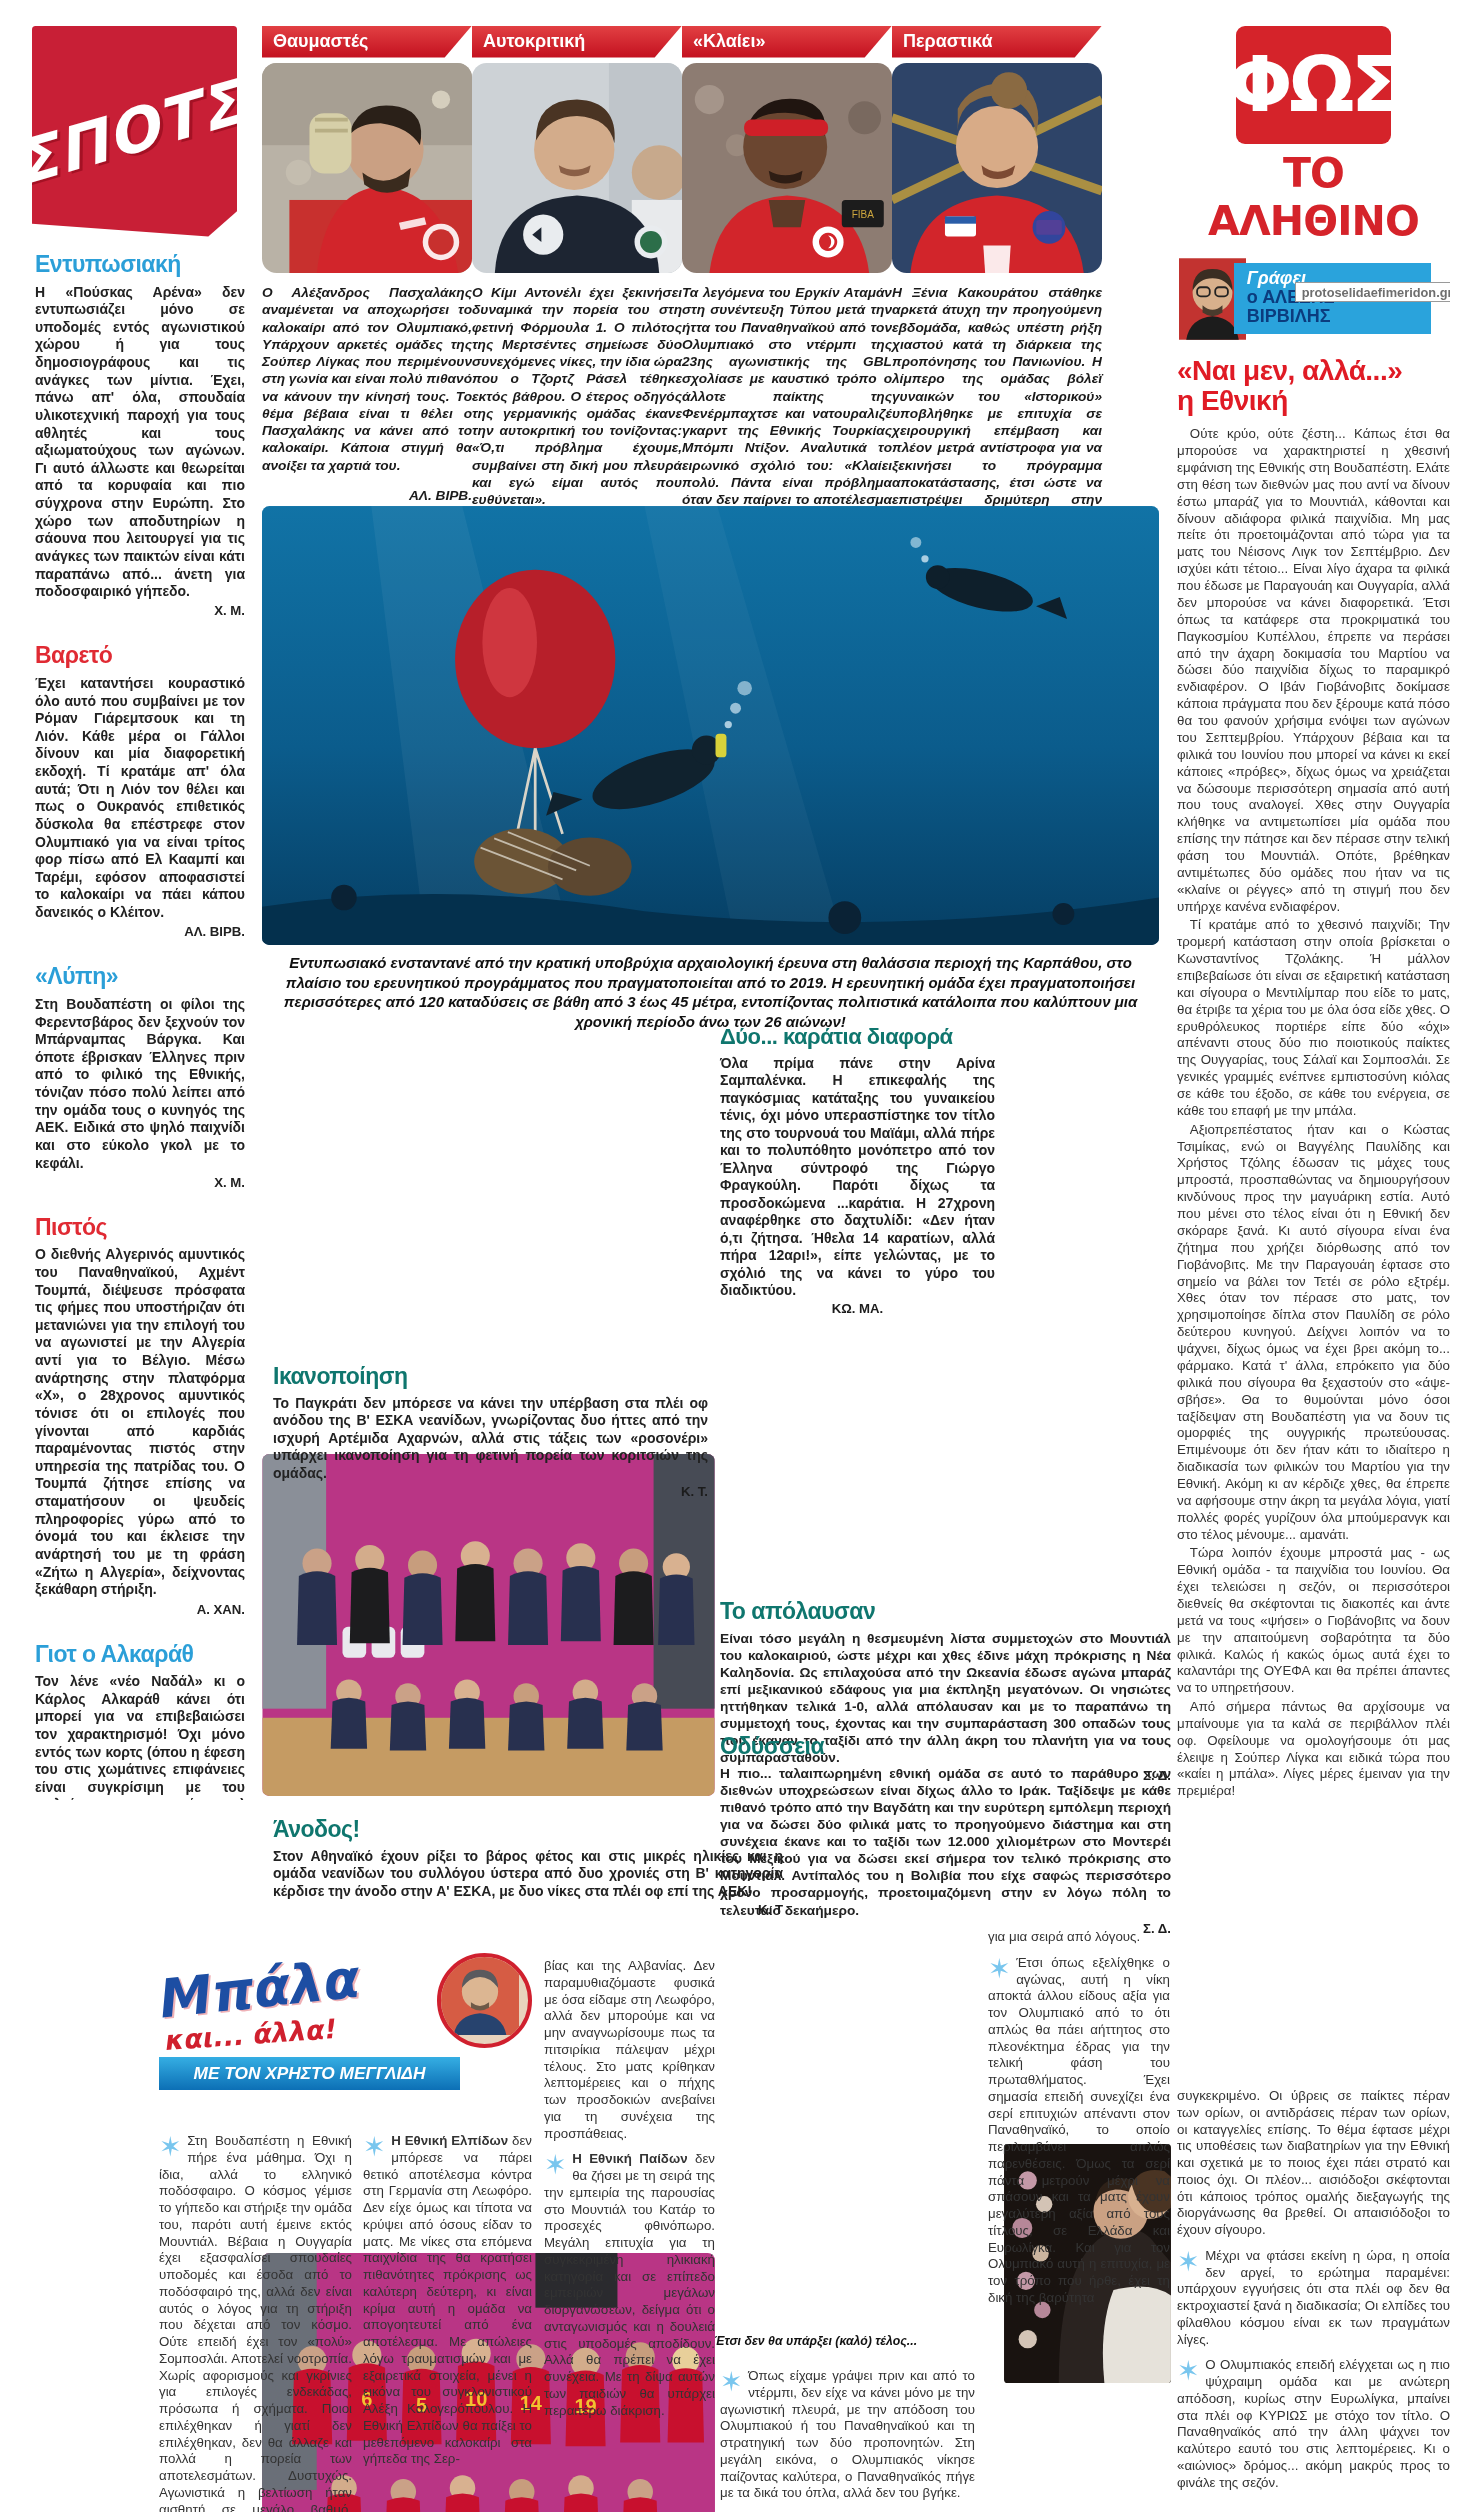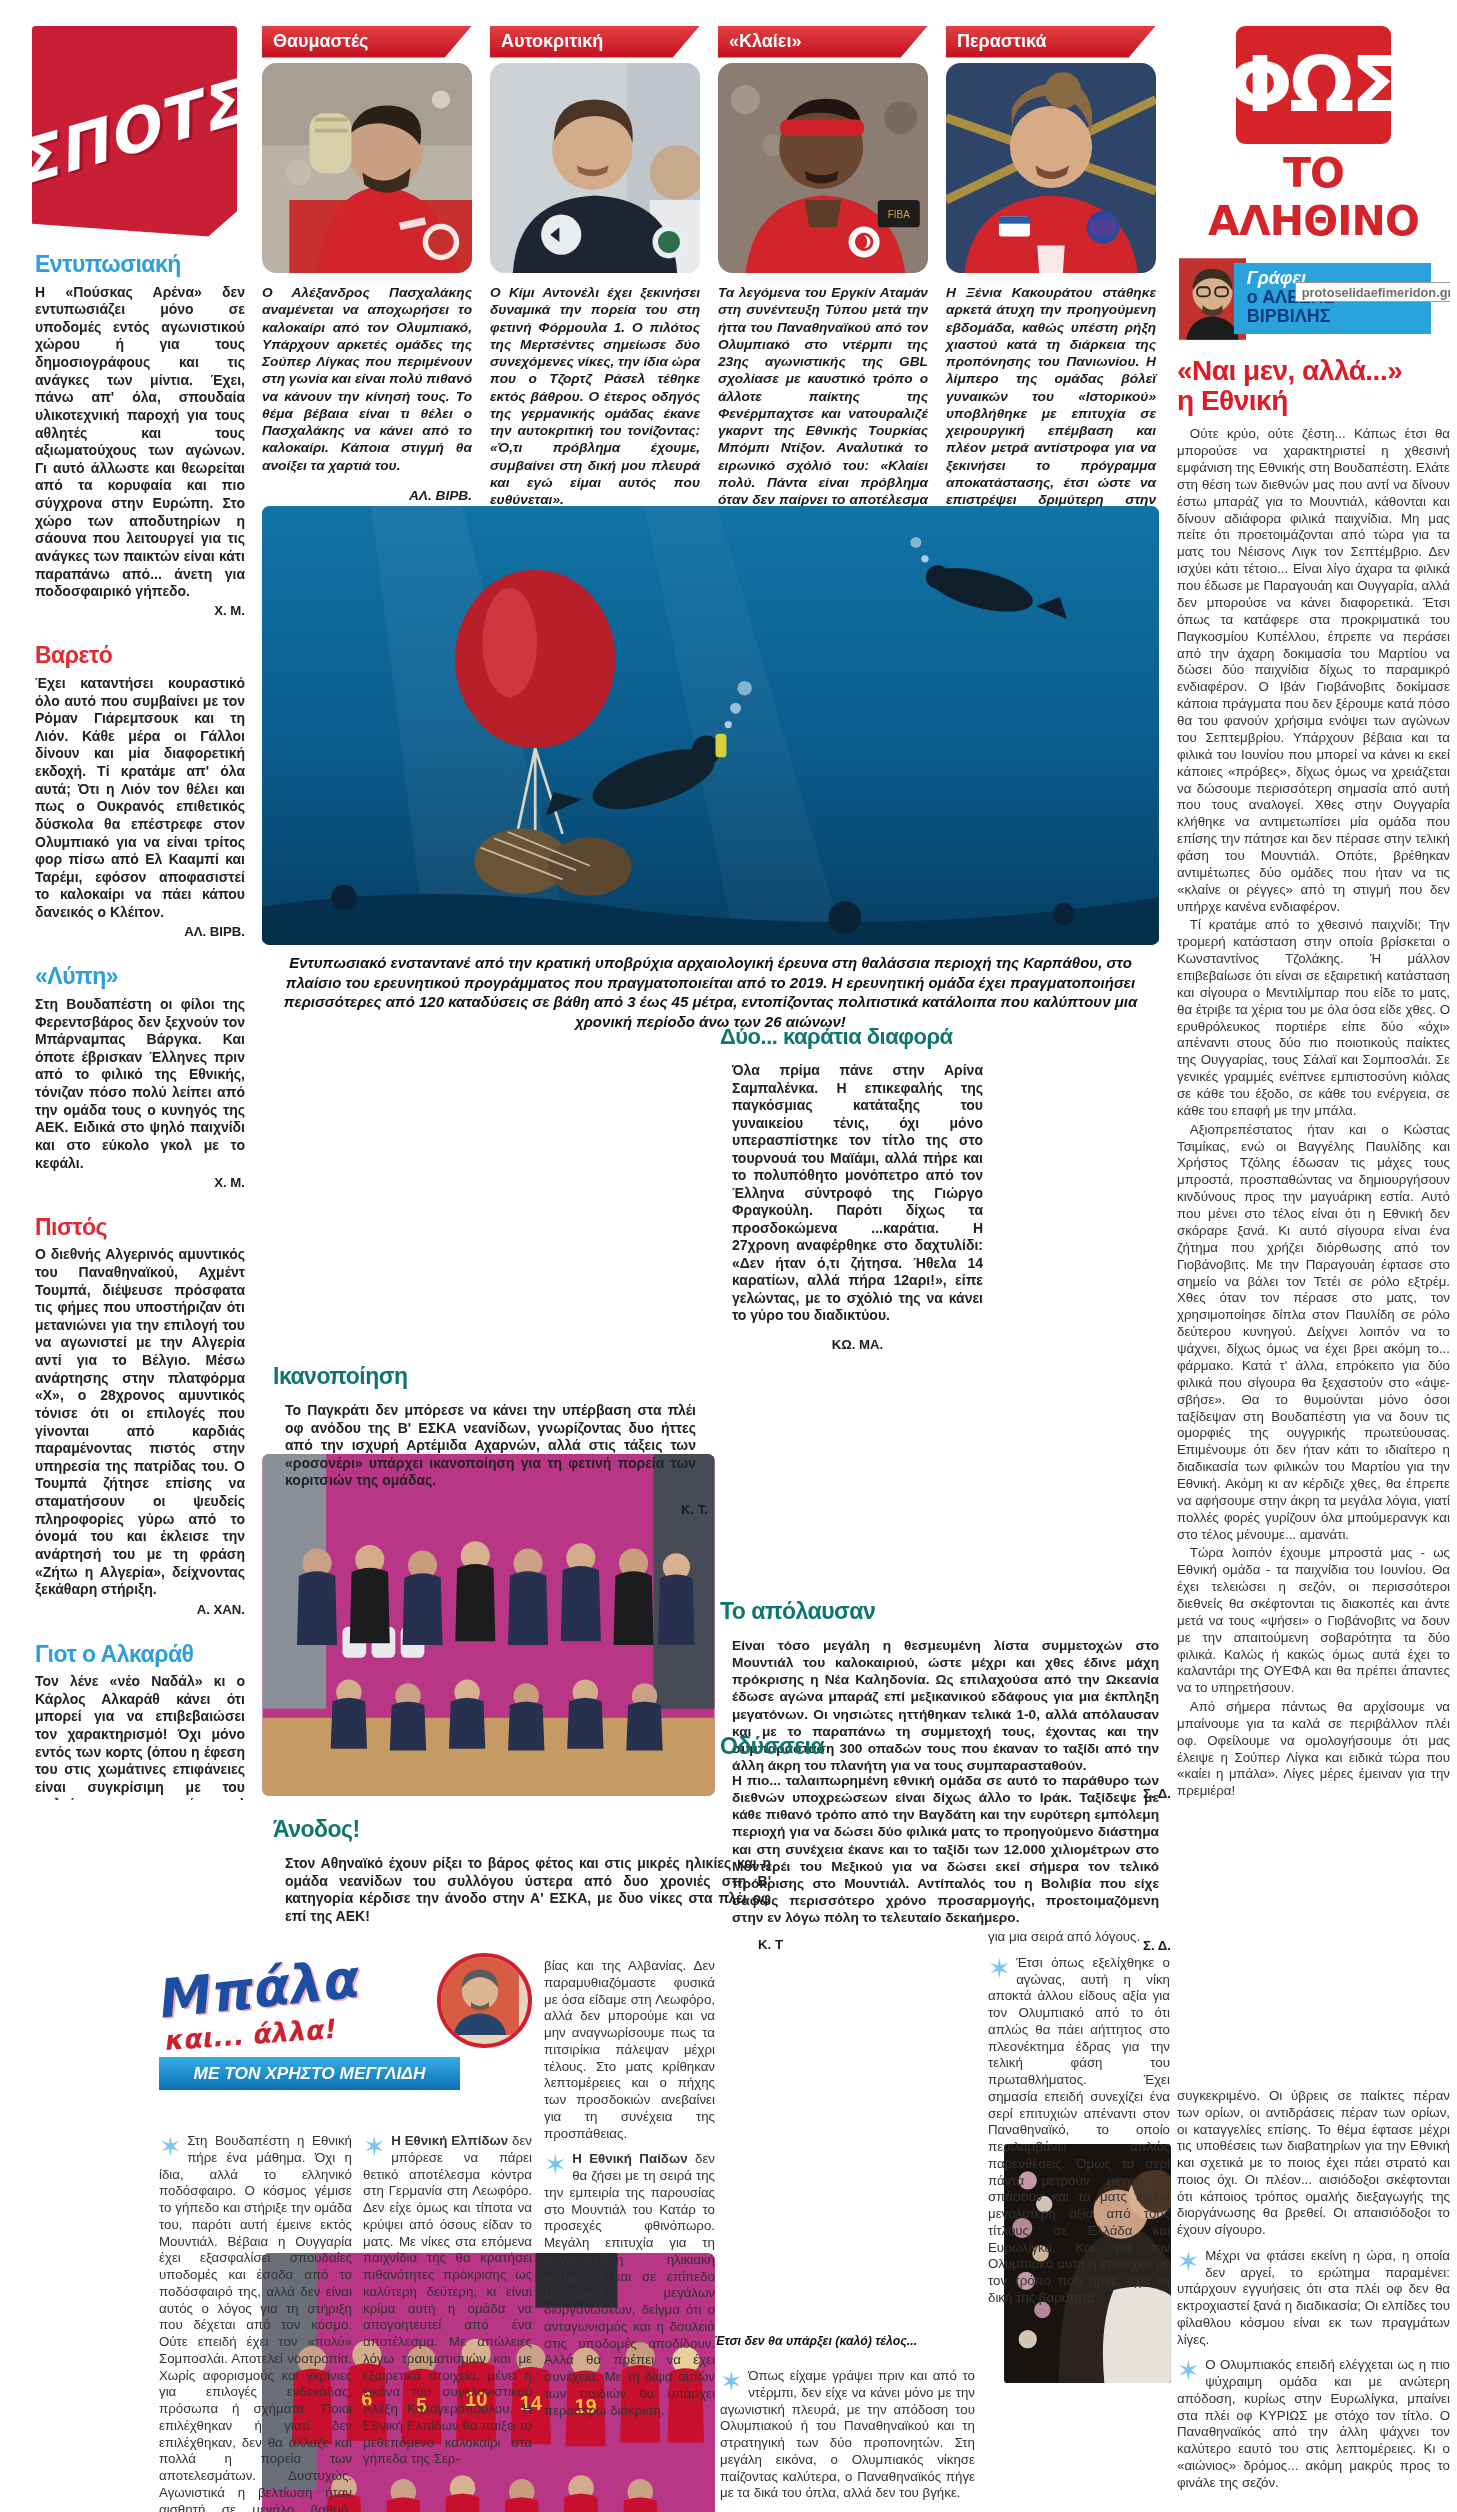--- a/index.html
+++ b/index.html
@@ -11,21 +11,21 @@
   .spots-txt{font-family:"DejaVu Sans",sans-serif;font-style:italic;font-weight:900;color:#fff;
     font-size:60px;transform:rotate(-16deg) skewX(-6deg);letter-spacing:1.8px;text-shadow:2.7px 2.7px 0 rgba(120,0,15,.45);}
   
   .lcol{width:210px;}
   .lart{margin-bottom:24px;}
   .lhead{font-weight:700;font-size:23px;margin:0 0 5.5px 0;letter-spacing:-0.5px;}
   .lhead.blue{color:#2b9fd8;} .lhead.red{color:#e02a33;}
   .lbody{font-size:14px;line-height:1.26;font-weight:700;text-align:justify;color:#222;margin:0;}
   .lsig{font-size:13.2px;font-weight:700;text-align:right;margin-top:2.7px;color:#222;}
   
-  .strips{display:flex;gap:18px;}
+  .strips{display:flex;}
   .strip{width:210px;}
   .ribbon{height:32px;background:linear-gradient(180deg,#e24043 0%,#c3101f 100%);color:#fff;font-weight:700;
     font-size:18px;display:flex;align-items:center;padding-left:11px;
     clip-path:polygon(0 0,100% 0,87% 100%,0 100%);}
   .sphoto{height:210px;border-radius:14.6px;margin-top:5.5px;overflow:hidden;position:relative;}
   .sblurb{margin-top:11px;font-style:italic;font-weight:700;font-size:13.7px;line-height:1.26;text-align:justify;color:#1a1a1a;}
   .ssig{font-style:italic;font-weight:700;font-size:13.7px;text-align:right;margin-top:3.6px;}
   
   .fos{width:273px;}
   .fos-logo{width:155px;height:118px;background:#d5232a;border-radius:9px;margin:0 auto;display:flex;align-items:center;justify-content:center;}
@@ -36,21 +36,21 @@
   .byline-box{position:absolute;left:57px;top:5.5px;width:197px;height:71px;background:#2aa3dc;padding:5.5px 0 0 12.8px;box-sizing:border-box;}
   .byline-box .gr{color:#fff;font-style:italic;font-weight:700;font-size:18px;line-height:1.05;}
   .byline-box .nm{color:#0b3c7e;font-weight:900;font-size:18px;line-height:1.08;}
   .watermark{position:absolute;right:-9px;top:24px;background:#fff;border:0.9px solid #9a9a9a;color:#6e6e6e;
     font-weight:700;font-size:12.8px;padding:1.8px 5.5px;}
   .fos-headline{color:#e01b25;font-weight:900;font-size:28px;line-height:1.05;margin-top:14.6px;letter-spacing:-0.5px;}
   .fos-body{margin-top:11px;font-size:13.3px;line-height:1.27;text-align:justify;color:#333;}
   .fos-body p{margin:0 0 1.8px 0;text-indent:12.8px;}
   
   .mhead{color:#0f766e;font-weight:700;font-size:23px;margin:0 0 4.6px 0;letter-spacing:-0.5px;}
-  .mbody{font-size:14px;line-height:1.25;font-weight:700;text-align:justify;color:#222;margin:12px;}
+  .mbody{font-size:14px;line-height:1.25;font-weight:700;text-align:justify;color:#222;margin:0;}
   .msig{font-weight:700;font-size:13.2px;text-align:right;margin-top:1.8px;}
   .caption{font-style:italic;font-weight:700;font-size:15px;line-height:1.3;text-align:center;color:#111;}
   .photo{overflow:hidden;position:relative;border-radius:7.3px;}
   .photo svg{display:block;}
   
   .bbody{font-size:13.3px;line-height:1.26;text-align:justify;color:#333;}
   .bbody p{margin:0 0 9px 0;}
   .star{float:left;color:#79c6ee;font-size:27px;line-height:.9;margin:1.8px 5.5px 0 0;font-style:normal;}
   .brand-script1{font-family:"DejaVu Sans",sans-serif;font-style:italic;font-weight:900;font-size:53px;color:#1d4ea3;
     transform:rotate(-6deg);display:inline-block;text-shadow:1.8px 1.8px 0 rgba(208,32,46,.35);}

